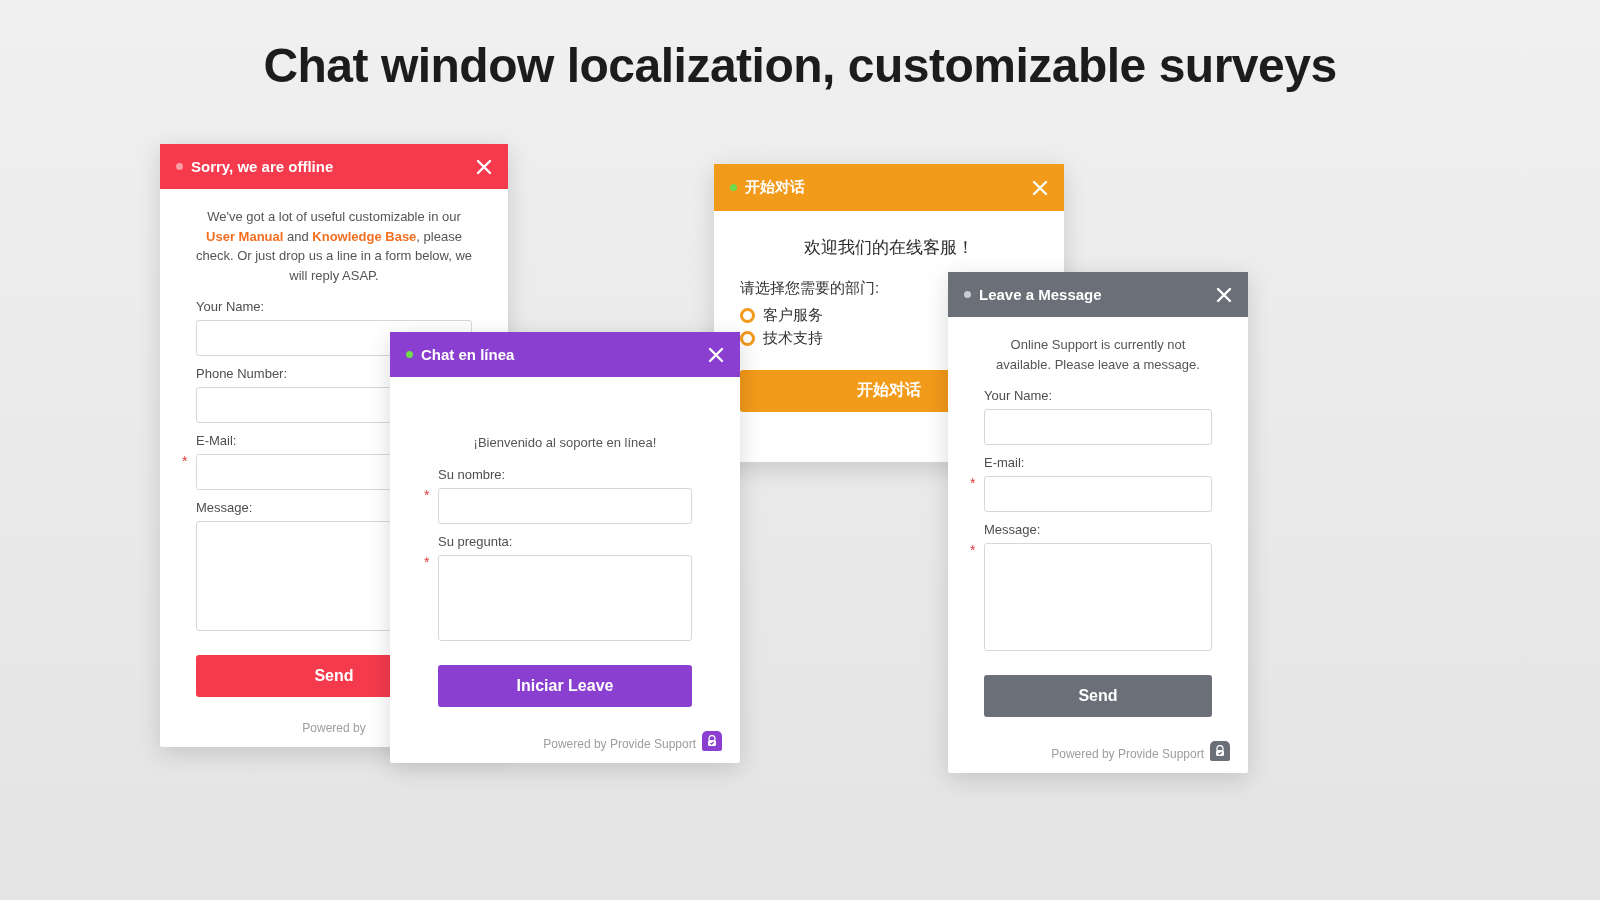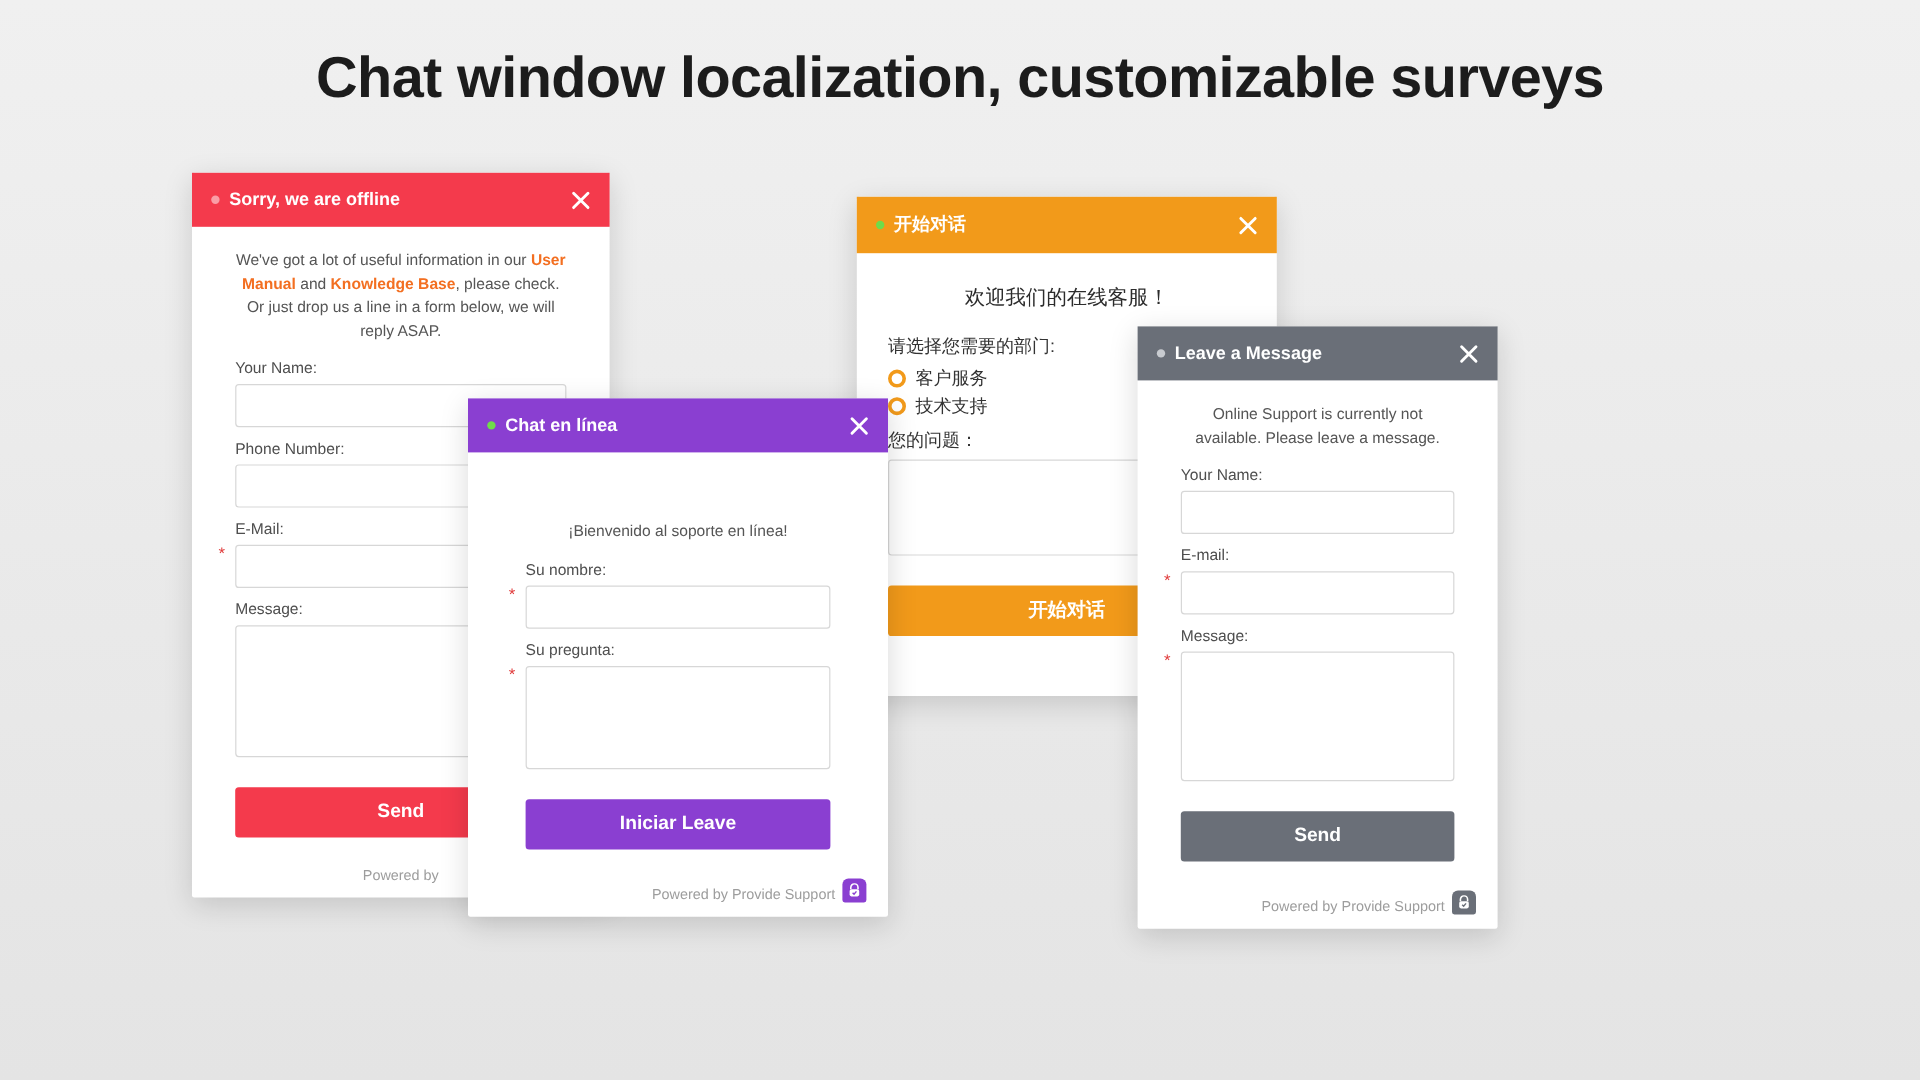--- a/index.html
+++ b/index.html
@@ -132,21 +132,21 @@
         <span class="chat-title">Sorry, we are offline</span>
       </div>
       <span class="close-icon">
         <svg width="16" height="16" viewBox="0 0 16 16">
             <path d="M2 2 L14 14 M14 2 L2 14" stroke="#fff" stroke-width="2.4" stroke-linecap="round"></path>
           </svg>
       </span>
     </div>
     <div class="chat-body">
       <div class="intro">
-        <span>We've got a lot of useful information in our </span><span class="link">User Manual</span><span> and </span><span class="link">Knowledge Base</span><span>, please check. Or just drop us a line in a form below, we will reply ASAP.</span>
+        <span>We've got a lot of useful customizable in our </span><span class="link">User Manual</span><span> and </span><span class="link">Knowledge Base</span><span>, please check. Or just drop us a line in a form below, we will reply ASAP.</span>
       </div>
       <div class="form-row">
         <div class="form-label">Your Name:</div>
         <input class="text-input" style="">
       </div>
       <div class="form-row">
         <div class="form-label">Phone Number:</div>
         <input class="text-input" style="">
       </div>
       <div class="form-row">
@@ -219,25 +219,20 @@
       <div class="intro">欢迎我们的在线客服！</div>
       <div class="dept-label">请选择您需要的部门:</div>
       <div class="dept">
         <span class="radio"></span>
         <span>客户服务</span>
       </div>
       <div class="dept">
         <span class="radio"></span>
         <span>技术支持</span>
       </div>
-      <div class="form-row">
-        <span class="req">*</span>
-        <div class="form-label">您的问题：</div>
-        <textarea class="textarea-input" style="height: 80px;"></textarea>
-      </div>
       <button class="btn">开始对话</button>
     </div>
     <div class="powered powered-right">
       <span>Powered by</span>
     </div>
   </div>
 
   <div class="chat-window gray w-gray">
     <div class="chat-header">
       <div class="left">

